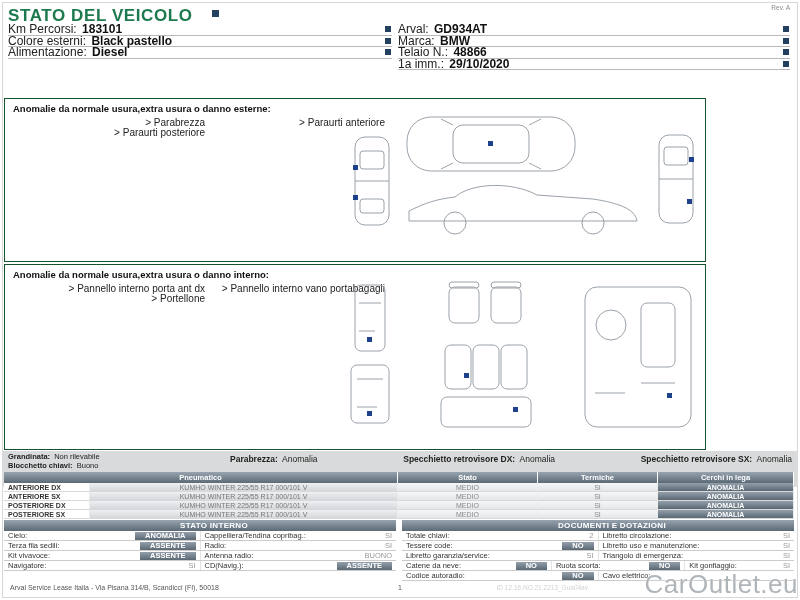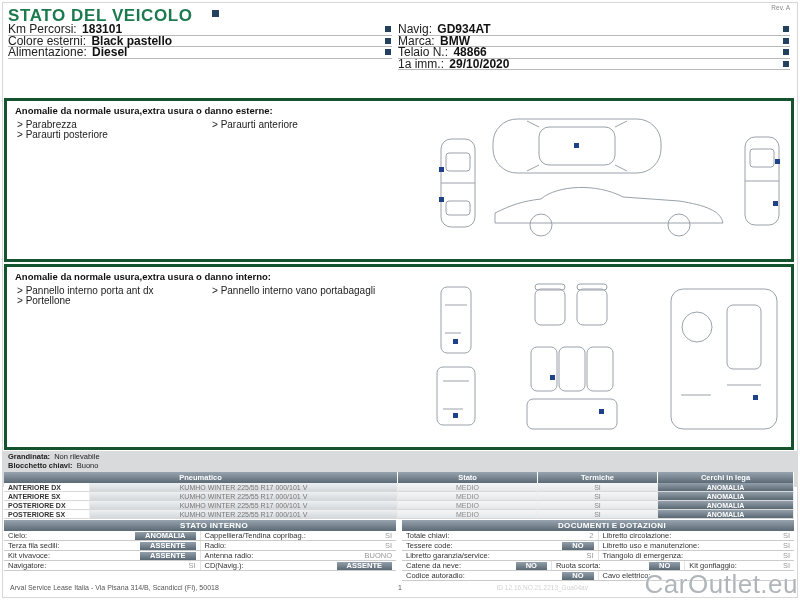--- a/index.html
+++ b/index.html
@@ -20,21 +20,21 @@
   .info-col { position:absolute; top:24px; }
   .info-col.left  { left:8px;  width:384px; }
   .info-col.right { left:398px; width:392px; }
   .info-row { position:relative; height:11.5px; border-bottom:1px solid #b9b9b9;
               font-size:12px; line-height:10px; white-space:nowrap; }
   .info-row .lbl { color:#222; }
   .info-row .val { font-weight:bold; color:#111; margin-left:2px; }
   .info-row .sq { position:absolute; right:1px; top:2px; width:6px; height:6px; background:#24405f; }
 
   
-  .section { position:absolute; left:4px; width:790px; border:3px solid #14532d; background:#fff; }
+  .section { position:absolute; left:4px; width:702px; border:1px solid #14532d; background:#fff;text-align:right; }
   .section.ext { top:98px; height:164px; }
   .section.int { top:264px; height:186px; }
   .section-title { position:absolute; top:4px; left:8px; font-size:9.5px; font-weight:bold; color:#111; }
   .a-col { position:absolute; top:19px; font-size:10px; color:#222; }
   .a-col.c1 { left:10px; width:190px; }
   .a-col.c2 { left:205px; width:175px; }
   .aitem { line-height:9.5px; }
   .aitem::before { content:">\00a0"; white-space:pre; }
   .diagram { position:absolute; right:4px; top:4px; width:356px; }
   .section.int .diagram { top:8px; }
@@ -109,21 +109,21 @@
   </div>
   <div class="info-row">
     <span class="lbl">Alimentazione:</span>
     <span class="val">Diesel</span>
     <span class="sq"></span>
   </div>
 </div>
 
 <div class="info-col right">
   <div class="info-row">
-    <span class="lbl">Navig:</span>
+    <span class="lbl">Arval:</span>
     <span class="val">GD934AT</span>
     <span class="sq"></span>
   </div>
   <div class="info-row">
     <span class="lbl">Marca:</span>
     <span class="val">BMW</span>
     <span class="sq"></span>
   </div>
   <div class="info-row">
     <span class="lbl">Telaio N.:</span>
@@ -228,20 +228,34 @@
   <div class="band-left">
     <div>
       <span class="bl">Grandinata:</span>
       <span class="bv">Non rilevabile</span>
     </div>
     <div>
       <span class="bl">Blocchetto chiavi:</span>
       <span class="bv">Buono</span>
     </div>
   </div>
+  <div class="band-right">
+    <div>
+      <span class="bl">Parabrezza:</span>
+      <span class="bv">Anomalia</span>
+    </div>
+    <div>
+      <span class="bl">Specchietto retrovisore DX:</span>
+      <span class="bv">Anomalia</span>
+    </div>
+    <div>
+      <span class="bl">Specchietto retrovisore SX:</span>
+      <span class="bv">Anomalia</span>
+    </div>
+  </div>
 </div>
 
 <div class="tires">
   <div class="th pneu">Pneumatico</div>
   <div class="th">Stato</div>
   <div class="th">Termiche</div>
   <div class="th">Cerchi in lega</div>
 
   <div class="tc pos">ANTERIORE DX</div>
   <div class="tc tire">KUMHO WINTER 225/55 R17 000/101 V</div>

